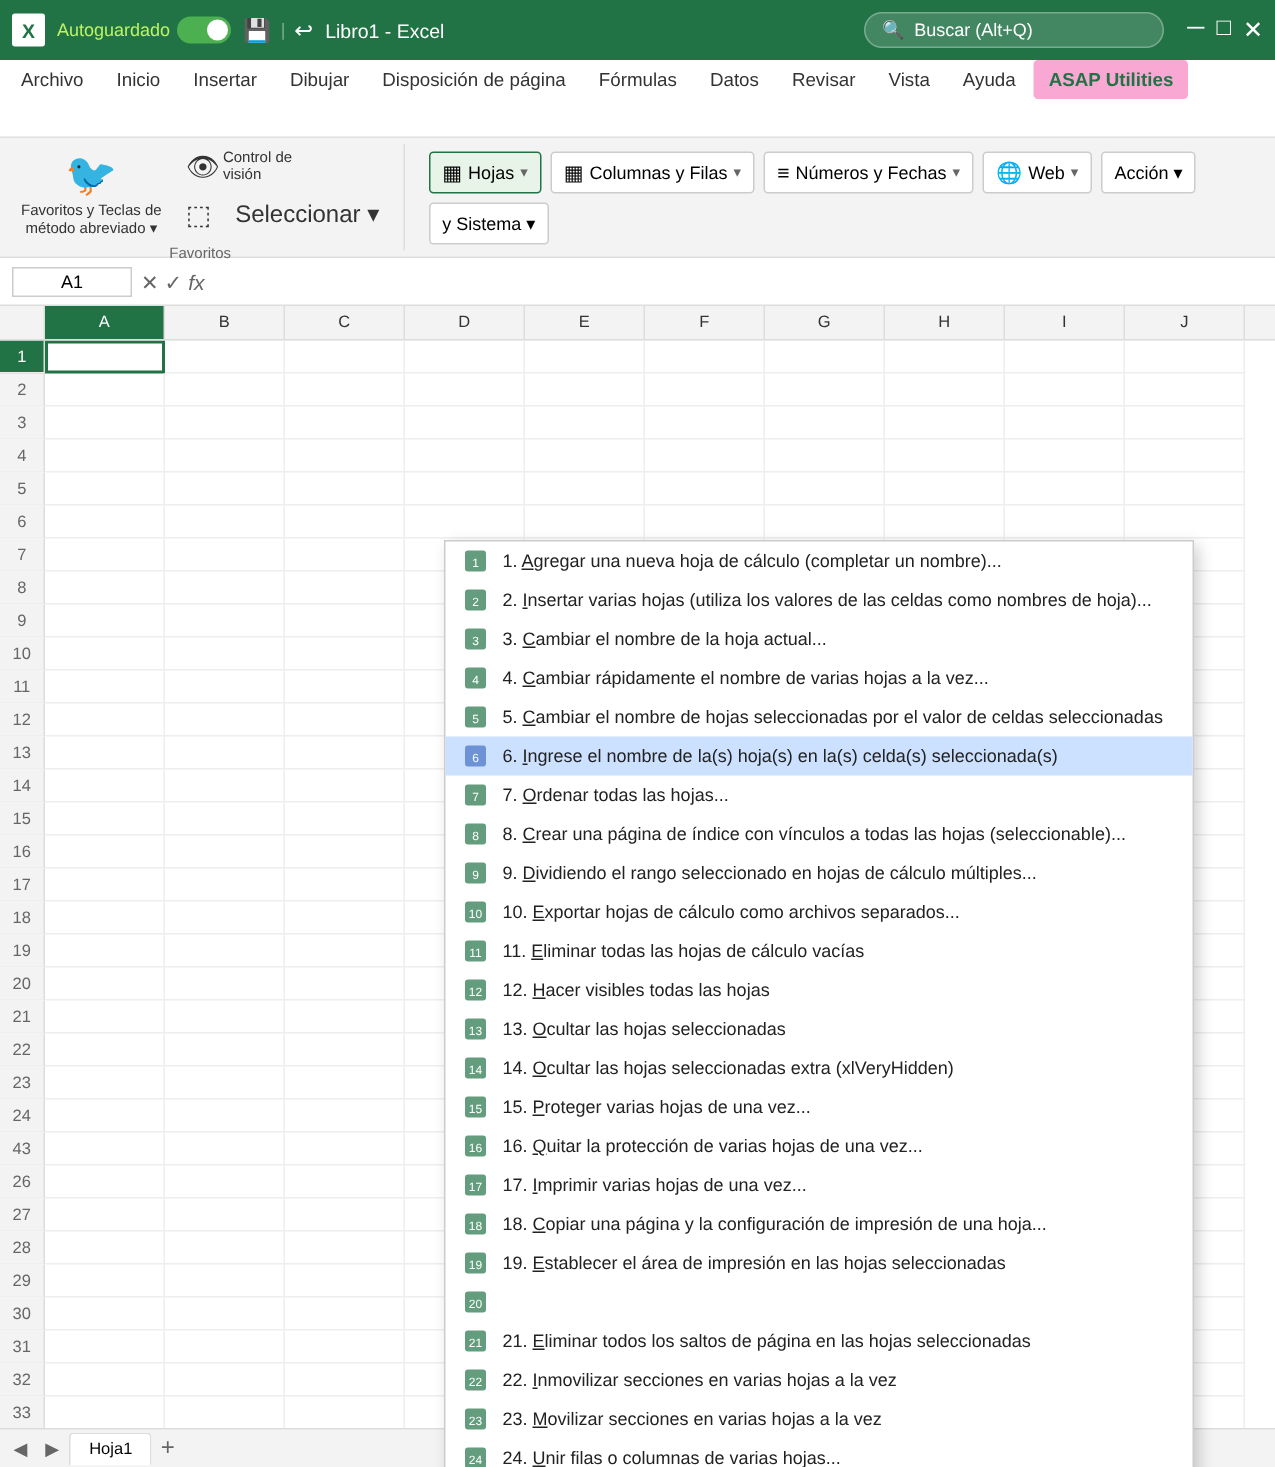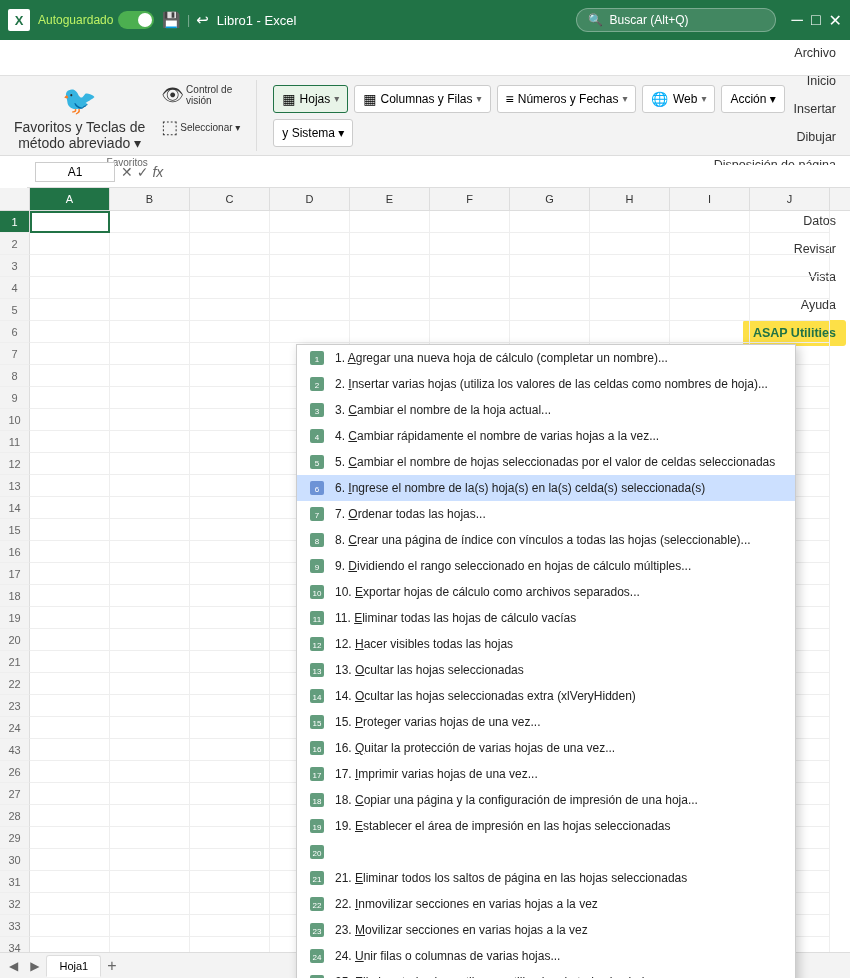--- a/index.html
+++ b/index.html
@@ -37,36 +37,35 @@
     .title-bar-title { color: white; font-size: 13px; flex: 1; }
     .title-bar-search {
       background: rgba(255,255,255,0.15); border: 1px solid rgba(255,255,255,0.3);
       border-radius: 15px; padding: 4px 12px; color: white; font-size: 12px;
       display: flex; align-items: center; gap: 6px; min-width: 200px;
     }
 
     
     .menu-bar {
       background: #fff;
-      height: 36px;
+      height: 52px;
       display: flex;
-      align-items: flex-end;
+      align-items: flex-start;
       padding: 0 4px;
       border-bottom: 1px solid #e0e0e0;
       gap: 2px;
-      flex-direction: column;
     }
     .menu-item {
       padding: 6px 10px;
       cursor: pointer;
       font-size: 12.5px;
       color: #333;
       border-radius: 3px;
     }
-    .menu-item.asap { color: #217346; font-weight: bold; background: #fde047; }
+    .menu-item.asap { color: #217346; font-weight: bold; background: #f9a8d4; }
 
     
     .ribbon {
       background: #f3f3f3;
       border-bottom: 1px solid #ddd;
       padding: 4px 8px;
       display: flex;
       align-items: center;
       gap: 8px;
       height: 80px;
@@ -101,21 +100,21 @@
       padding: 4px 8px; cursor: pointer; font-size: 12px;
       height: 28px;
     }
     .ribbon-dropdown-btn.active { background: #e8f4e8; border-color: #217346; }
     .chevron { font-size: 10px; color: #666; }
 
     
     .formula-bar {
       display: flex; align-items: center; gap: 6px;
       padding: 4px 8px; border-bottom: 1px solid #ddd;
-      height: 32px; background: #fff; margin-left: 27px;
+      height: 32px; background: #fff;
     }
     .cell-ref {
       width: 80px; border: 1px solid #ccc; padding: 2px 6px;
       font-size: 12px; text-align: center;
     }
     .formula-icons { display: flex; gap: 4px; color: #666; font-size: 14px; }
     .formula-input { flex: 1; border: none; font-size: 12px; outline: none; }
 
     
     .col-headers {
@@ -226,30 +225,30 @@
   <div class="menu-item">Vista</div>
   <div class="menu-item">Ayuda</div>
   <div class="menu-item asap">ASAP Utilities</div>
 </div>
 
 <div class="ribbon">
   <div class="ribbon-group">
     <div style="display:flex;gap:4px;">
       <div class="ribbon-btn-large">
         <span class="ribbon-icon-large">🐦</span>
-        <span style="font-size:14px;text-align:center;color:#333;">Favoritos y Teclas de<br>método abreviado ▾</span>
+        <span style="font-size:10px;text-align:center;color:#333;">Favoritos y Teclas de<br>método abreviado ▾</span>
       </div>
       <div style="display:flex;flex-direction:column;gap:2px;">
         <div class="ribbon-btn-large" style="flex-direction:row;align-items:center;">
           <span style="font-size:18px;">👁</span>
           <span style="font-size:10px;color:#333;">Control de<br>visión</span>
         </div>
         <div class="ribbon-btn-large" style="flex-direction:row;align-items:center;">
           <span style="font-size:18px;">⬚</span>
-          <span style="font-size:10px;color:#333;">Seleccionar ▾</span>
+          <span style="font-size:16px;color:#333;margin-left:14px;">Seleccionar ▾</span>
         </div>
       </div>
     </div>
     <div class="ribbon-group-label">Favoritos</div>
   </div>
 
   <div class="ribbon-dropdown-row">
     <div class="ribbon-dropdown-btn active">
       <span style="font-size:14px;">▦</span>
       <span>Hojas</span>

